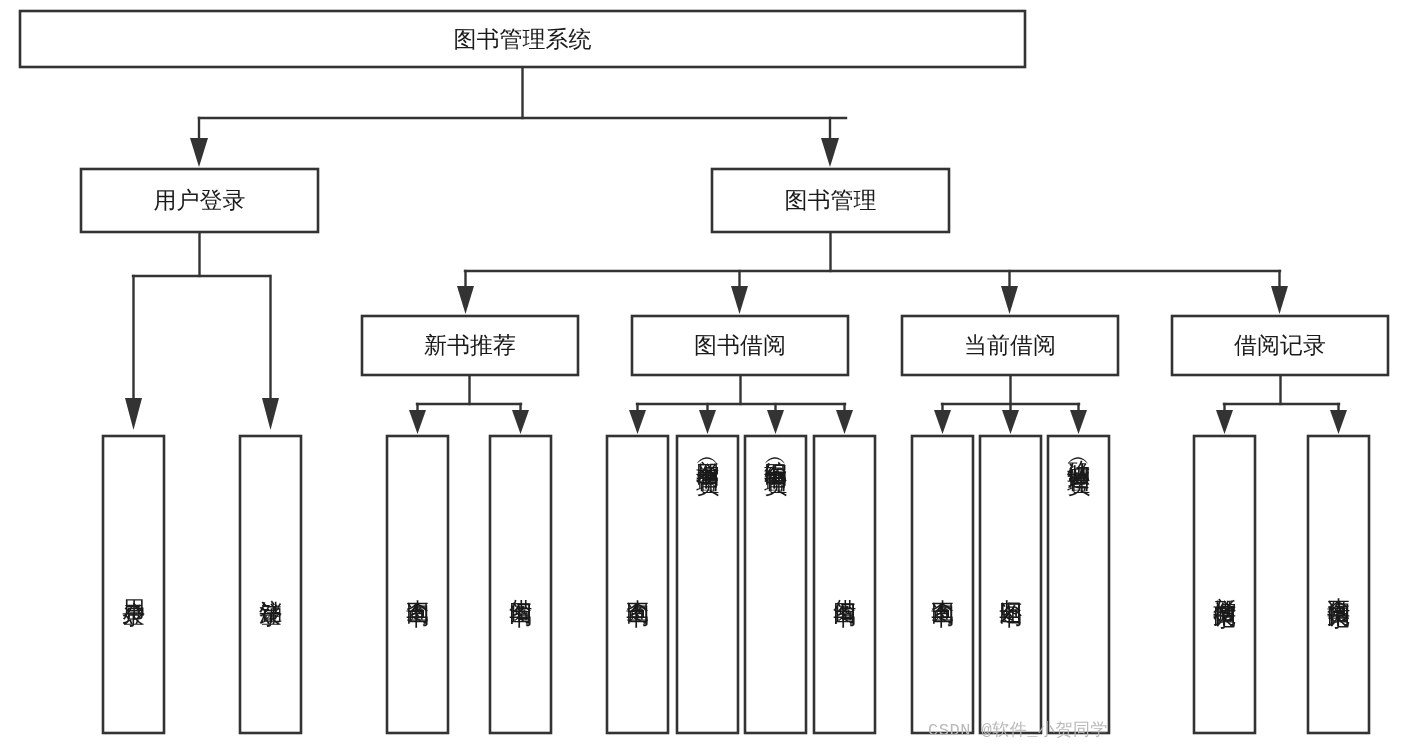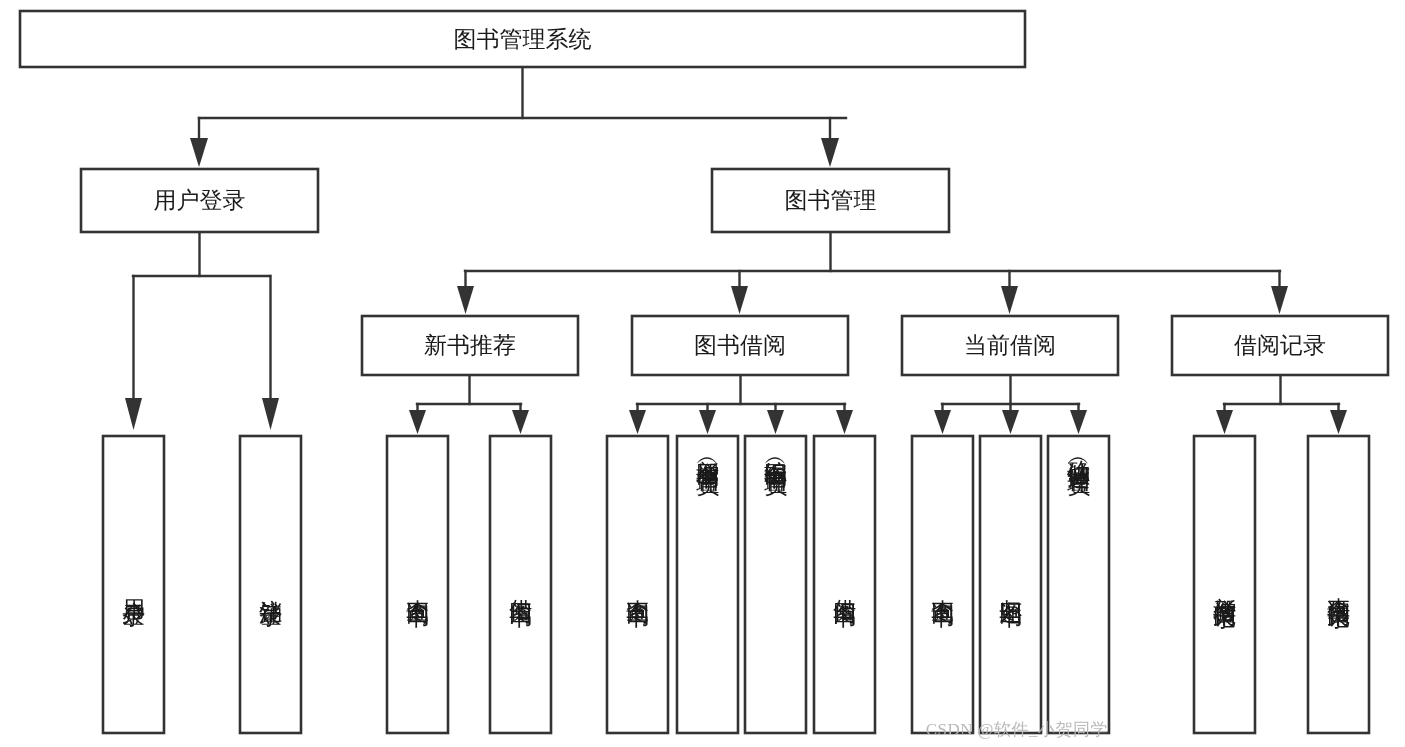--- a/index.html
+++ b/index.html
@@ -63,21 +63,21 @@
     font-size: 23px;
     line-height: 1.02;
     color: #1a1a1a;
     letter-spacing: 2px;
     white-space: nowrap;
   }
   .watermark {
     position: absolute;
     right: 8px;
     bottom: 6px;
-    font-family: Liberation Serif, serif;
+    font-family: Liberation Mono, monospace;
     font-size: 17px;
     color: #b9b9b9;
     letter-spacing: 0.5px;
     white-space: nowrap;
   }
 </style>
 </head>
 <body>
 
 <div id="diagram-root">

